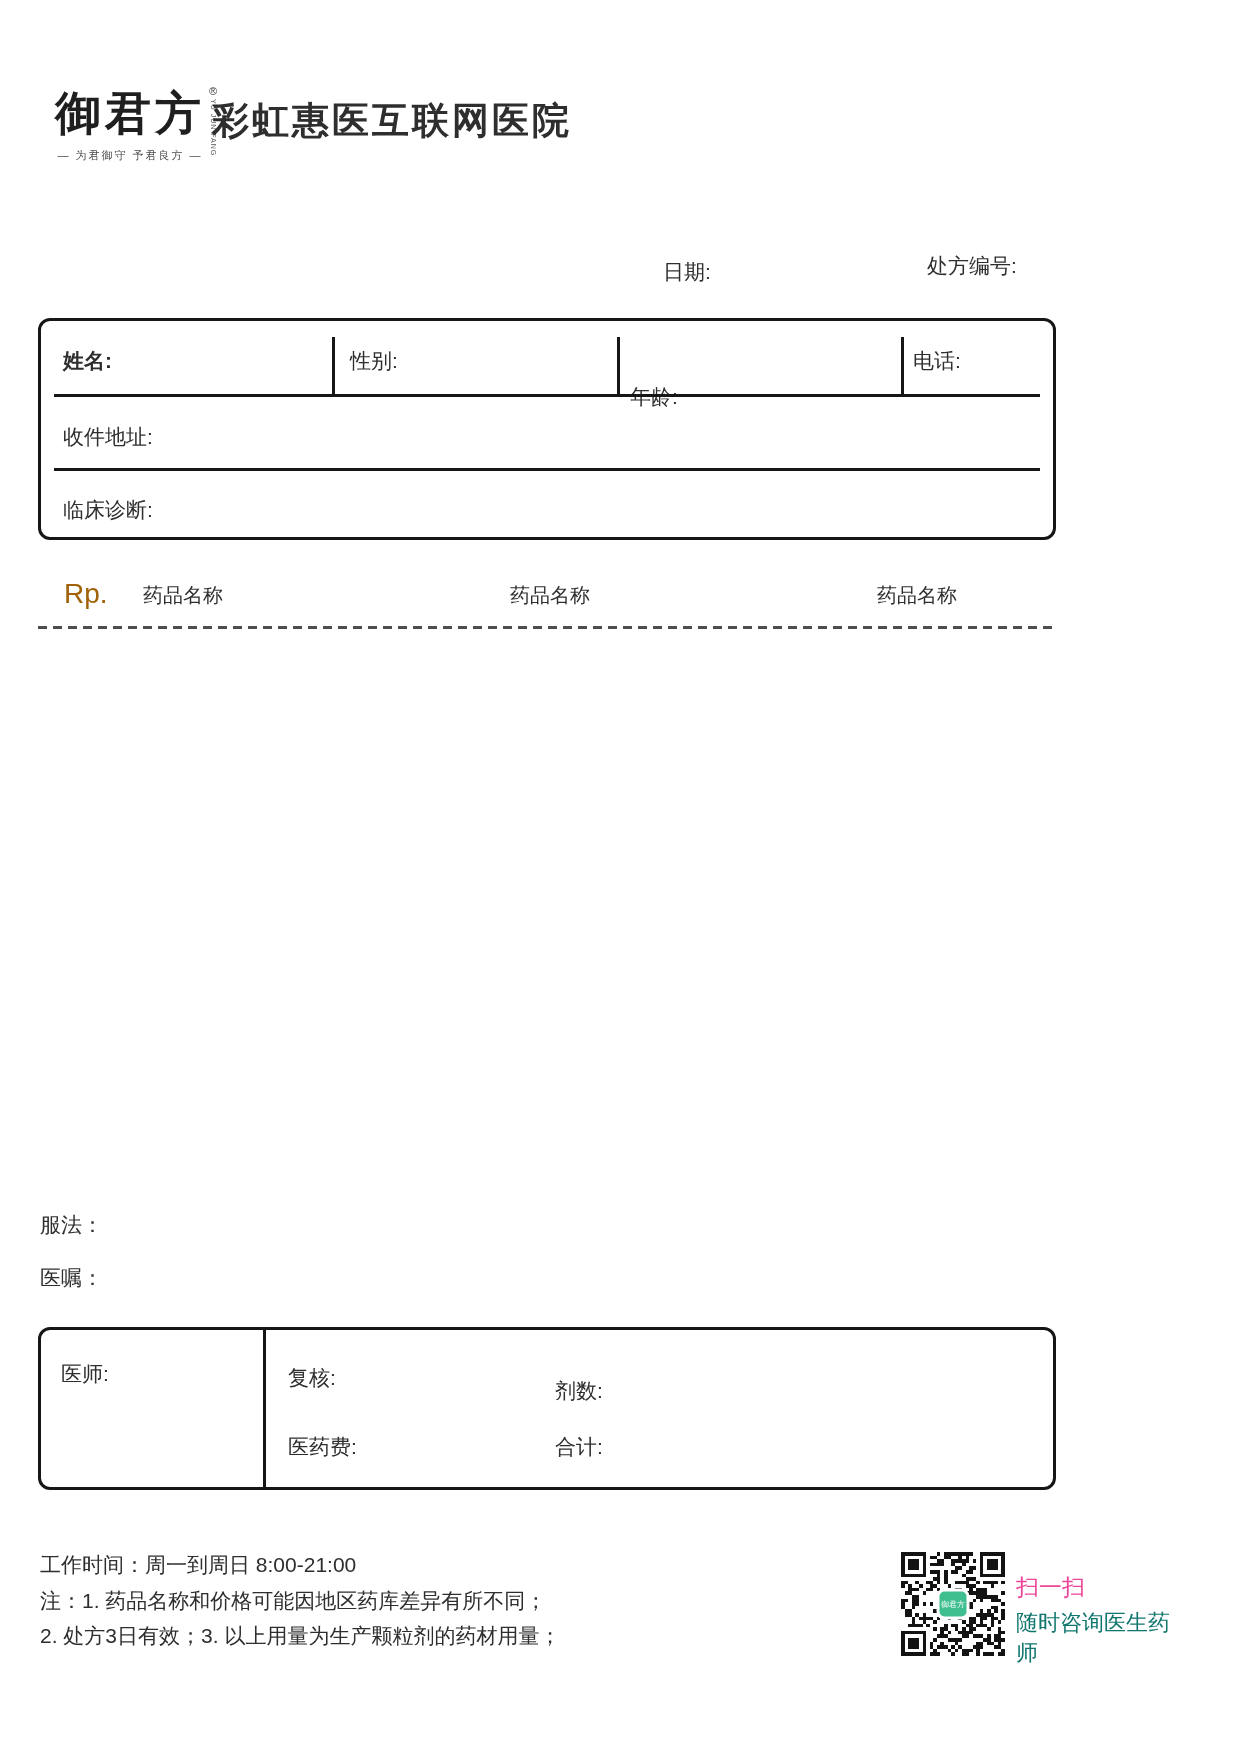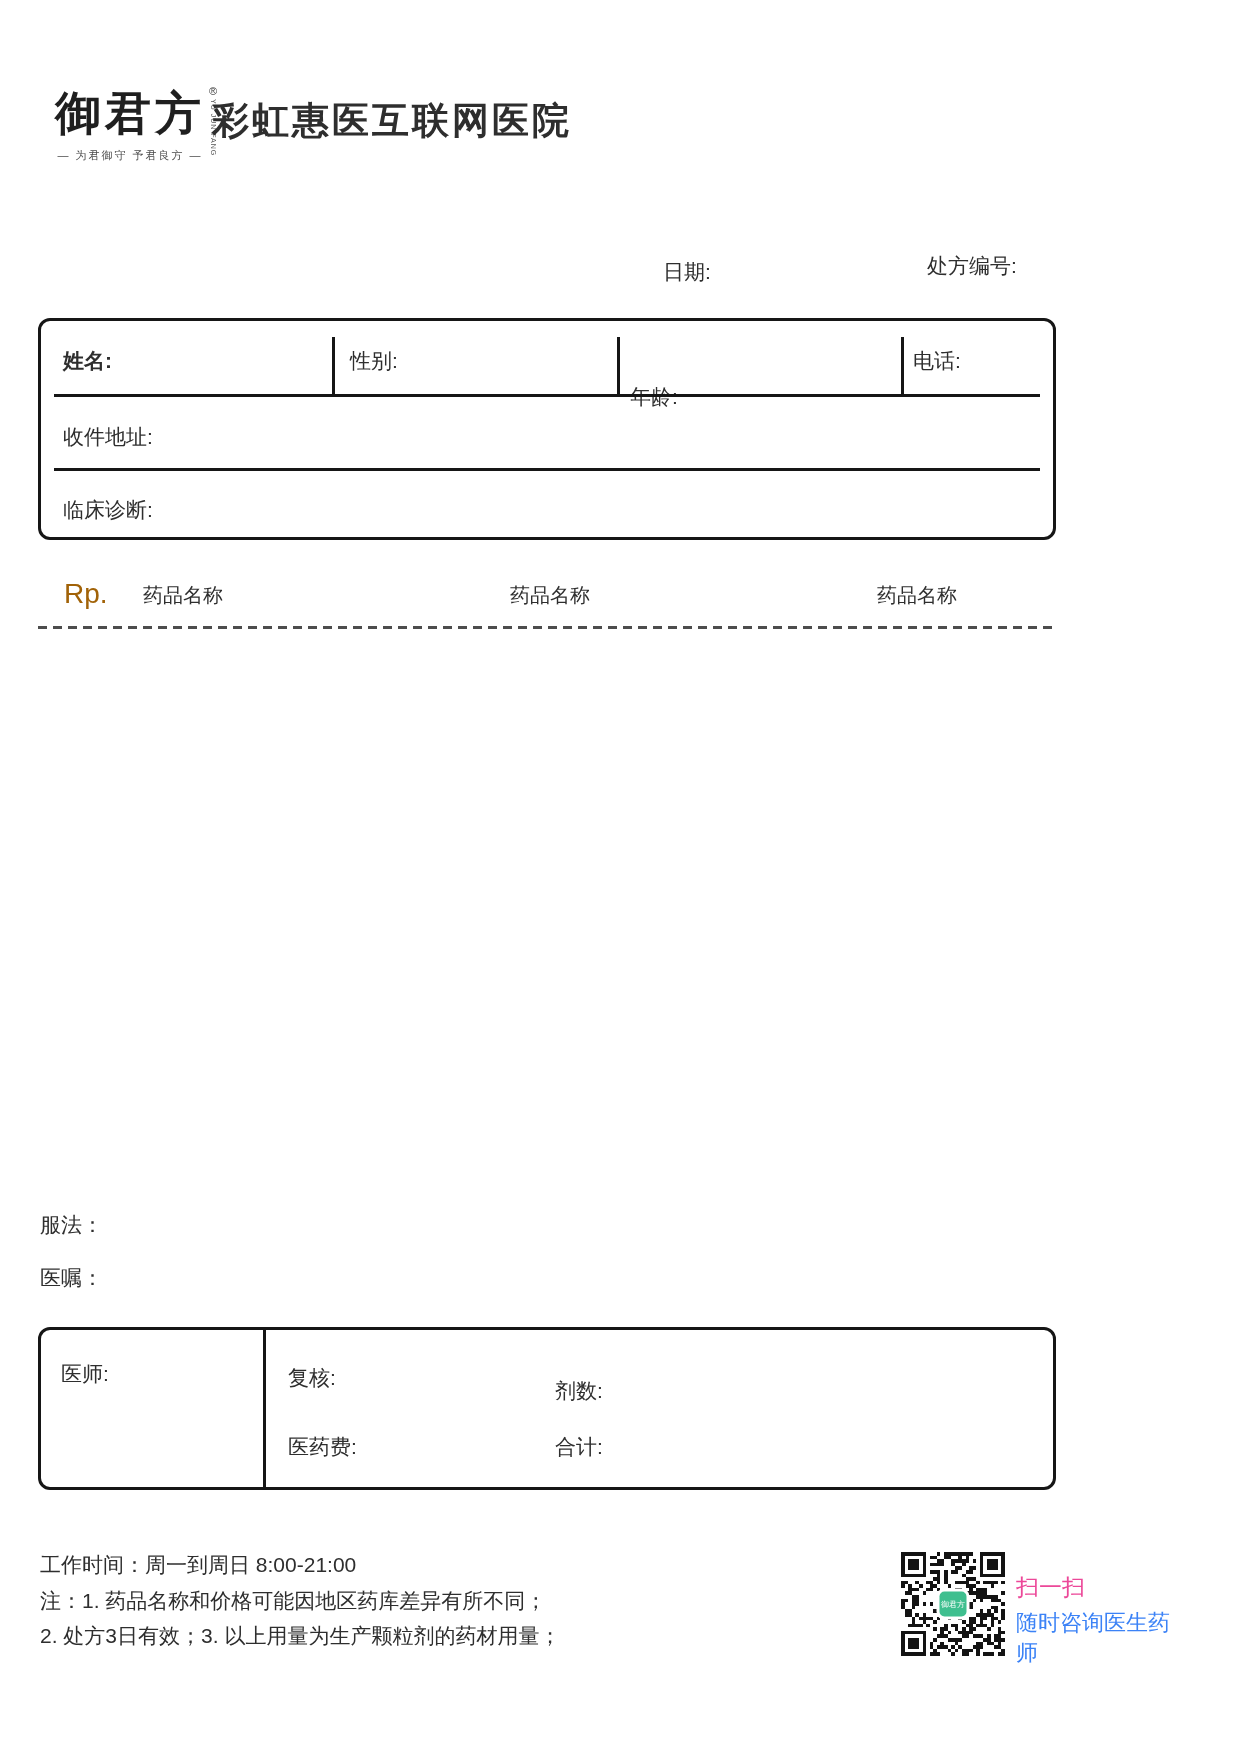--- a/index.html
+++ b/index.html
@@ -29,21 +29,21 @@
           background:repeating-linear-gradient(90deg,#4d4d4d 0 9px,transparent 9px 15px);}
 
   
   .qr{position:absolute;width:104px;height:104px;}
   .qr svg{width:100%;height:100%;display:block;}
   .qr-center{position:absolute;left:50%;top:50%;transform:translate(-50%,-50%);
              width:27px;height:25px;border-radius:5px;box-shadow:0 0 0 3px #fff;
              display:flex;align-items:center;justify-content:center;
              color:#fff;font-size:8px;line-height:1;}
   .qr-cap1{font-size:23px;color:#ec4899;}
-  .qr-cap2{font-size:22px;color:#3b82f6;}
+  .qr-cap2{font-size:22px;color:#0f766e;}
 </style>
 </head>
 <body>
 
 <div class="sheet">
 
   <div class="abs" style="left:55px;top:90px;display:flex;">
     <div>
       <div class="logo-text">御君方</div>
       <div class="logo-tagline" style="margin-top:12px;text-align:center;">— 为君御守 予君良方 —</div>

